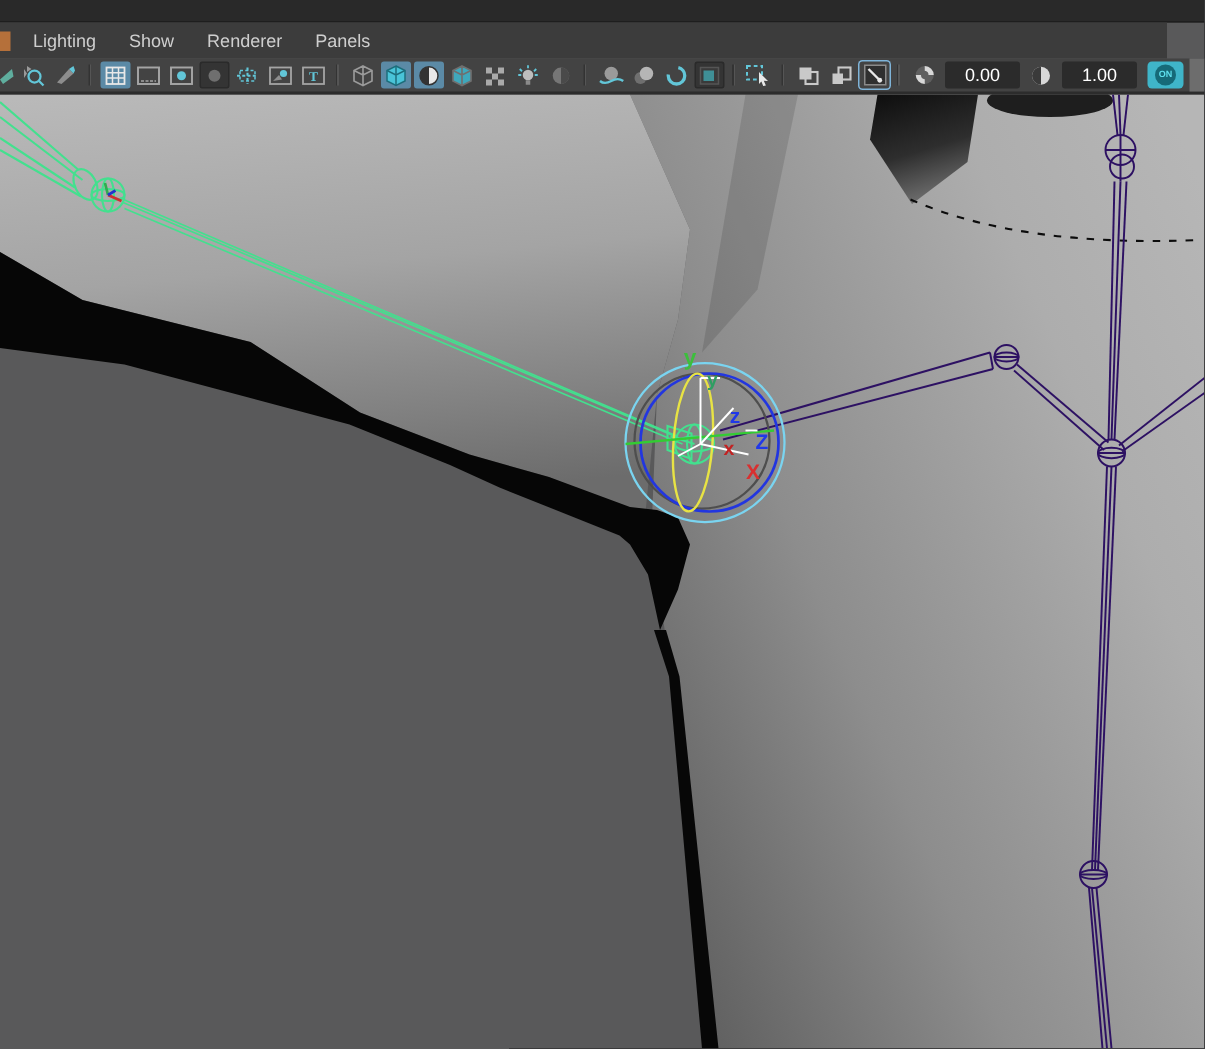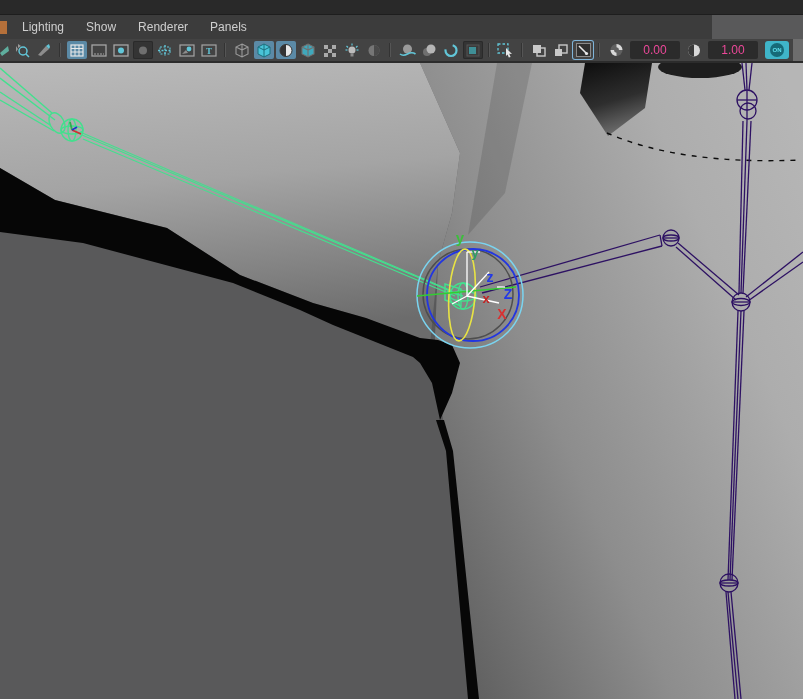--- a/index.html
+++ b/index.html
@@ -1,35 +1,35 @@
 <!DOCTYPE html>
 <html><head>
 <meta charset="utf-8">
 <style>
   html,body{margin:0;padding:0;background:#222;}
   #app{position:relative;width:803px;height:699px;overflow:hidden;
        font-family:"Liberation Sans", sans-serif;background:#59595a;}
   
   #top-strip{position:absolute;left:0;top:0;width:803px;height:14px;
              background:#292929;border-bottom:1px solid #1e1e1e;}
-  #menu-bar{position:absolute;left:0;top:15px;width:712px;height:24px;
+  #menu-bar{position:absolute;left:0;top:15px;width:778px;height:24px;
             background:#3c3c3c;display:flex;align-items:center;}
   #menu-bar .menu-item{color:#cfcfcf;font-size:12px;padding:0 11px;cursor:default;}
   #menu-stub{width:7px;height:13px;background:#b5703a;margin-right:4px;}
   #icon-bar{position:absolute;left:0;top:39px;width:803px;height:22px;
             background:#434343;display:flex;align-items:center;border-bottom:3px solid #2c2c2c;}
   .tbtn{width:20px;height:18px;display:flex;align-items:center;justify-content:center;
         margin:0 1px;border-radius:2px;flex:0 0 auto;}
   .tbtn.active{background:#5b8aa6;}
   .tbtn.pressed{background:#343434;box-shadow:inset 0 0 0 1px #2a2a2a;}
   .tbtn.outlined{box-shadow:0 0 0 1px #7fb4d9;}
   .tsep{width:3px;height:14px;margin:0 4px;flex:0 0 auto;
         background:linear-gradient(90deg,#333 0 1px,#555 1px 2px,transparent 2px);}
   .tfield{width:46px;height:16px;background:#2b2b2b;border:none;border-radius:2px;
-          color:#ec4899;font-family:"Liberation Sans",sans-serif;font-size:12px;
+          color:#ffffff;font-family:"Liberation Sans",sans-serif;font-size:12px;
           text-align:center;margin:0 3px;flex:0 0 auto;}
   #gamma-on{width:24px;height:18px;border-radius:3px;background:#3fb5c9;margin:0 4px;
             display:flex;align-items:center;justify-content:center;flex:0 0 auto;}
   #gamma-on .on-circle{width:14px;height:14px;border-radius:50%;background:#166a78;
             color:#5fe0ee;font-size:6px;font-weight:bold;display:flex;
             align-items:center;justify-content:center;}
   #colorspace-bar{flex:1 1 auto;height:22px;background:#6d6d6d;color:#f0f0f0;
             font-size:12px;display:flex;align-items:center;padding-left:12px;}
   
   #viewport{position:absolute;left:0;top:63px;width:803px;height:636px;}

